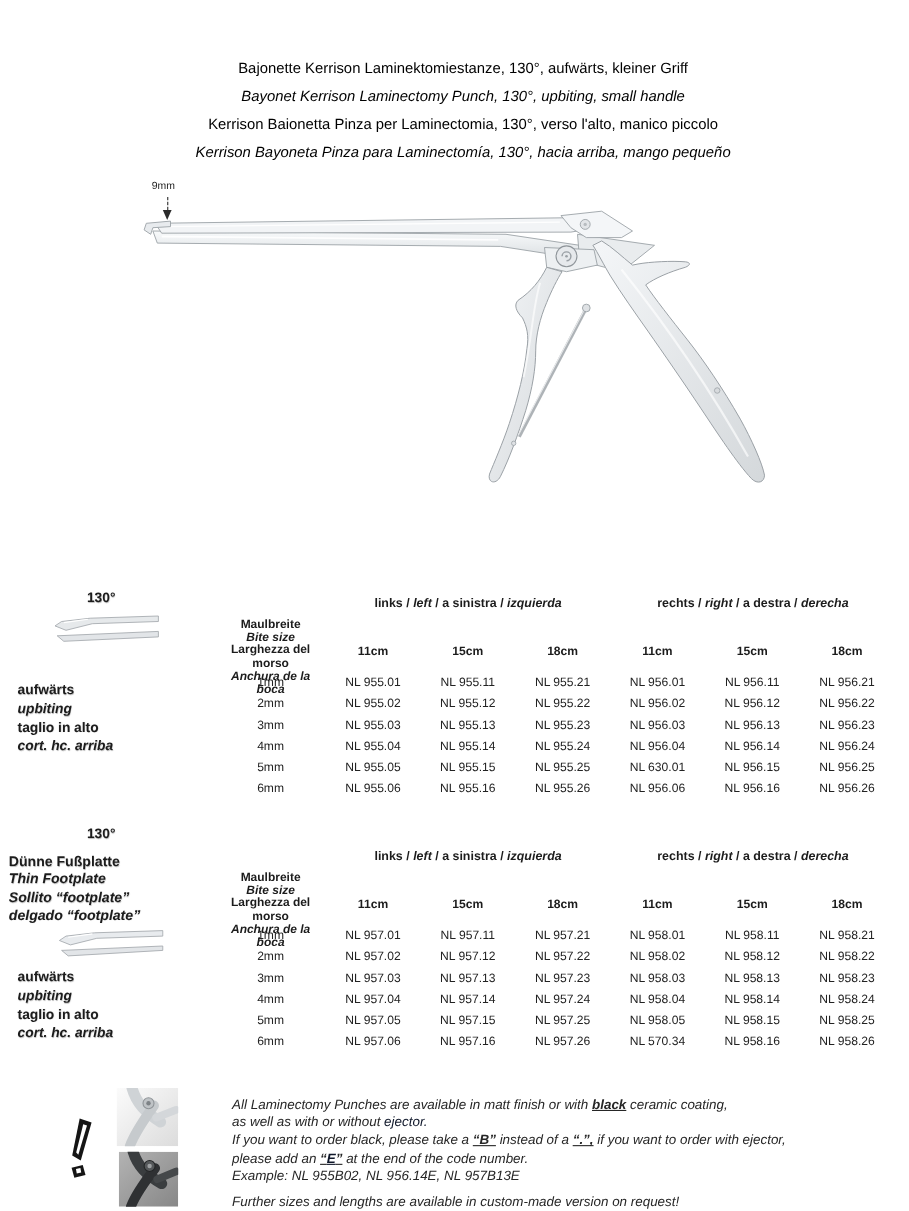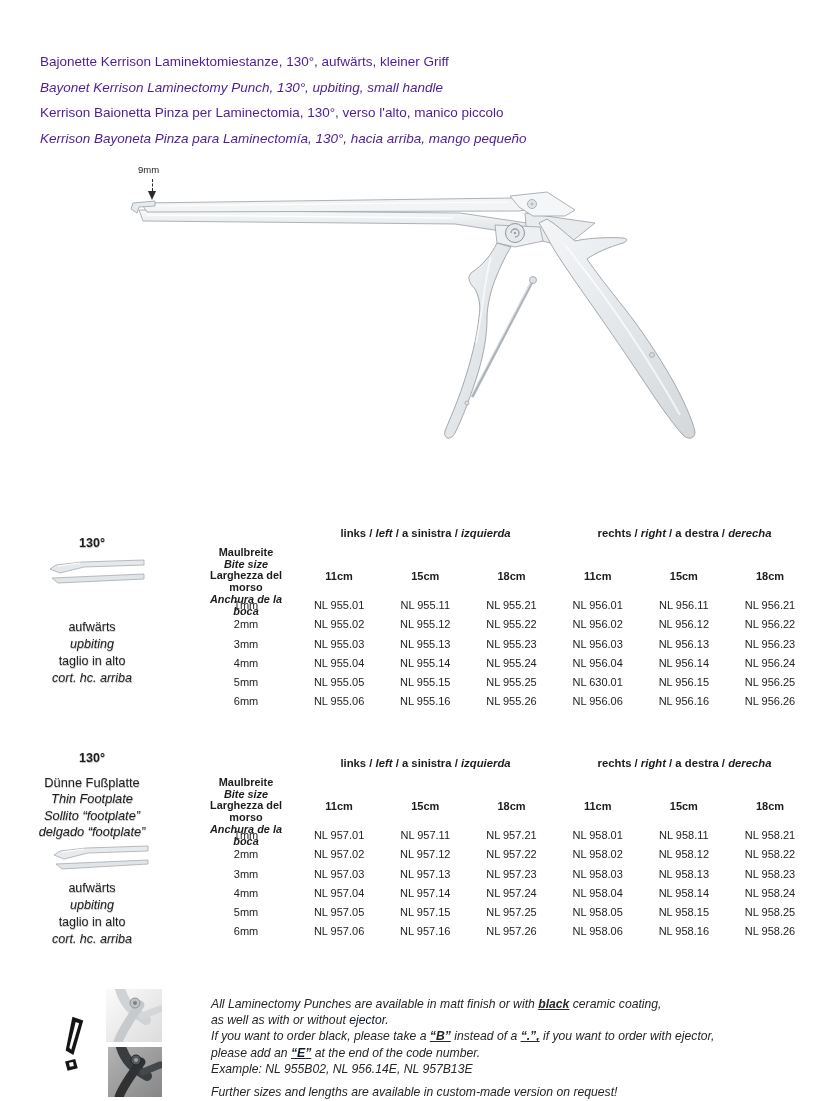--- a/index.html
+++ b/index.html
@@ -1,36 +1,36 @@
 <!DOCTYPE html>
 <html><head>
 <meta charset="utf-8">
 <style>
   html,body{margin:0;padding:0;}
   body{width:826px;height:1101px;background:#ffffff;font-family:"Liberation Sans",sans-serif;color:#222;position:relative;overflow:hidden;}
   .abs{position:absolute;}
 
   
-  #title{position:absolute;left:40px;top:49px;width:786px;font-size:13.5px;line-height:25.7px;color:#4c1d95;}
+  #title{position:absolute;left:28px;top:49px;width:786px;text-align:center;font-size:13.5px;line-height:25.7px;color:#000000;}
   #title .it{font-style:italic;}
 
   
   #size-label{left:138px;top:164px;font-size:9.5px;color:#1d1d1d;}
   #arrow-line{left:152px;top:179px;height:12px;width:0;border-left:1.2px dashed #2a2a2a;}
   #arrow-head{left:148px;top:191px;width:0;height:0;border-left:4.5px solid transparent;border-right:4.5px solid transparent;border-top:9px solid #2a2a2a;}
 
   
   .angle{font-weight:bold;font-size:12.5px;text-align:center;width:152px;color:#1c1c1c;text-shadow:0.4px 0.8px 0.7px rgba(70,70,70,0.35);}
-  .orient,.footp{font-weight:normal;text-align:center;color:#1c1c1c;text-shadow:0.4px 0.8px 0.7px rgba(70,70,70,0.35);}
+  .orient,.footp{font-weight:bold;text-align:left;color:#1c1c1c;text-shadow:0.4px 0.8px 0.7px rgba(70,70,70,0.35);}
   .orient{font-size:12.5px;line-height:16.9px;width:152px;}
   .footp{font-size:12.8px;line-height:16.3px;width:168px;}
   .orient .it,.footp .it{font-style:italic;}
 
   
-  .ptable{left:196px;width:620px;height:195px;}
+  .ptable{left:196px;width:620px;height:195px;margin-top:16px;}
   .group-hdr{position:absolute;top:0;font-weight:bold;font-size:11.3px;text-align:center;white-space:nowrap;color:#1c1c1c;}
   .group-hdr .it{font-style:italic;}
   .g-left{left:100px;width:259px;}
   .g-right{left:359px;width:259px;}
   .bite-hdr{position:absolute;top:20px;left:0;width:100px;text-align:center;font-weight:bold;font-size:10.9px;line-height:11.7px;color:#1c1c1c;}
   .bite-hdr .it{font-style:italic;}
   .len-row{position:absolute;top:39px;left:100px;}
   .len-row span{display:inline-block;width:86.2px;text-align:center;font-weight:bold;font-size:11px;color:#1c1c1c;}
   .rows{position:absolute;top:72px;left:0;}
   .prow{height:19.3px;display:flex;align-items:flex-start;}
@@ -261,21 +261,21 @@
         <div class="cell-code">NL 957.25</div>
         <div class="cell-code">NL 958.05</div>
         <div class="cell-code">NL 958.15</div>
         <div class="cell-code">NL 958.25</div>
       </div>
       <div class="prow">
         <div class="cell-label">6mm</div>
         <div class="cell-code">NL 957.06</div>
         <div class="cell-code">NL 957.16</div>
         <div class="cell-code">NL 957.26</div>
-        <div class="cell-code">NL 958.06</div>
+        <div class="cell-code">NL 570.34</div>
         <div class="cell-code">NL 958.16</div>
         <div class="cell-code">NL 958.26</div>
       </div>
     </div>
   </div>
 
 <svg class="abs" style="left:62px;top:1016px;" width="28" height="58" viewBox="0 0 28 58">
   <g transform="rotate(3 13 28)">
     <path d="M9,1 L20,4 L12,39 L4,35 Z" fill="#151515"></path>
     <path d="M12.5,6 L16,7 L9.5,34 L7.5,32 Z" fill="#ffffff"></path>

